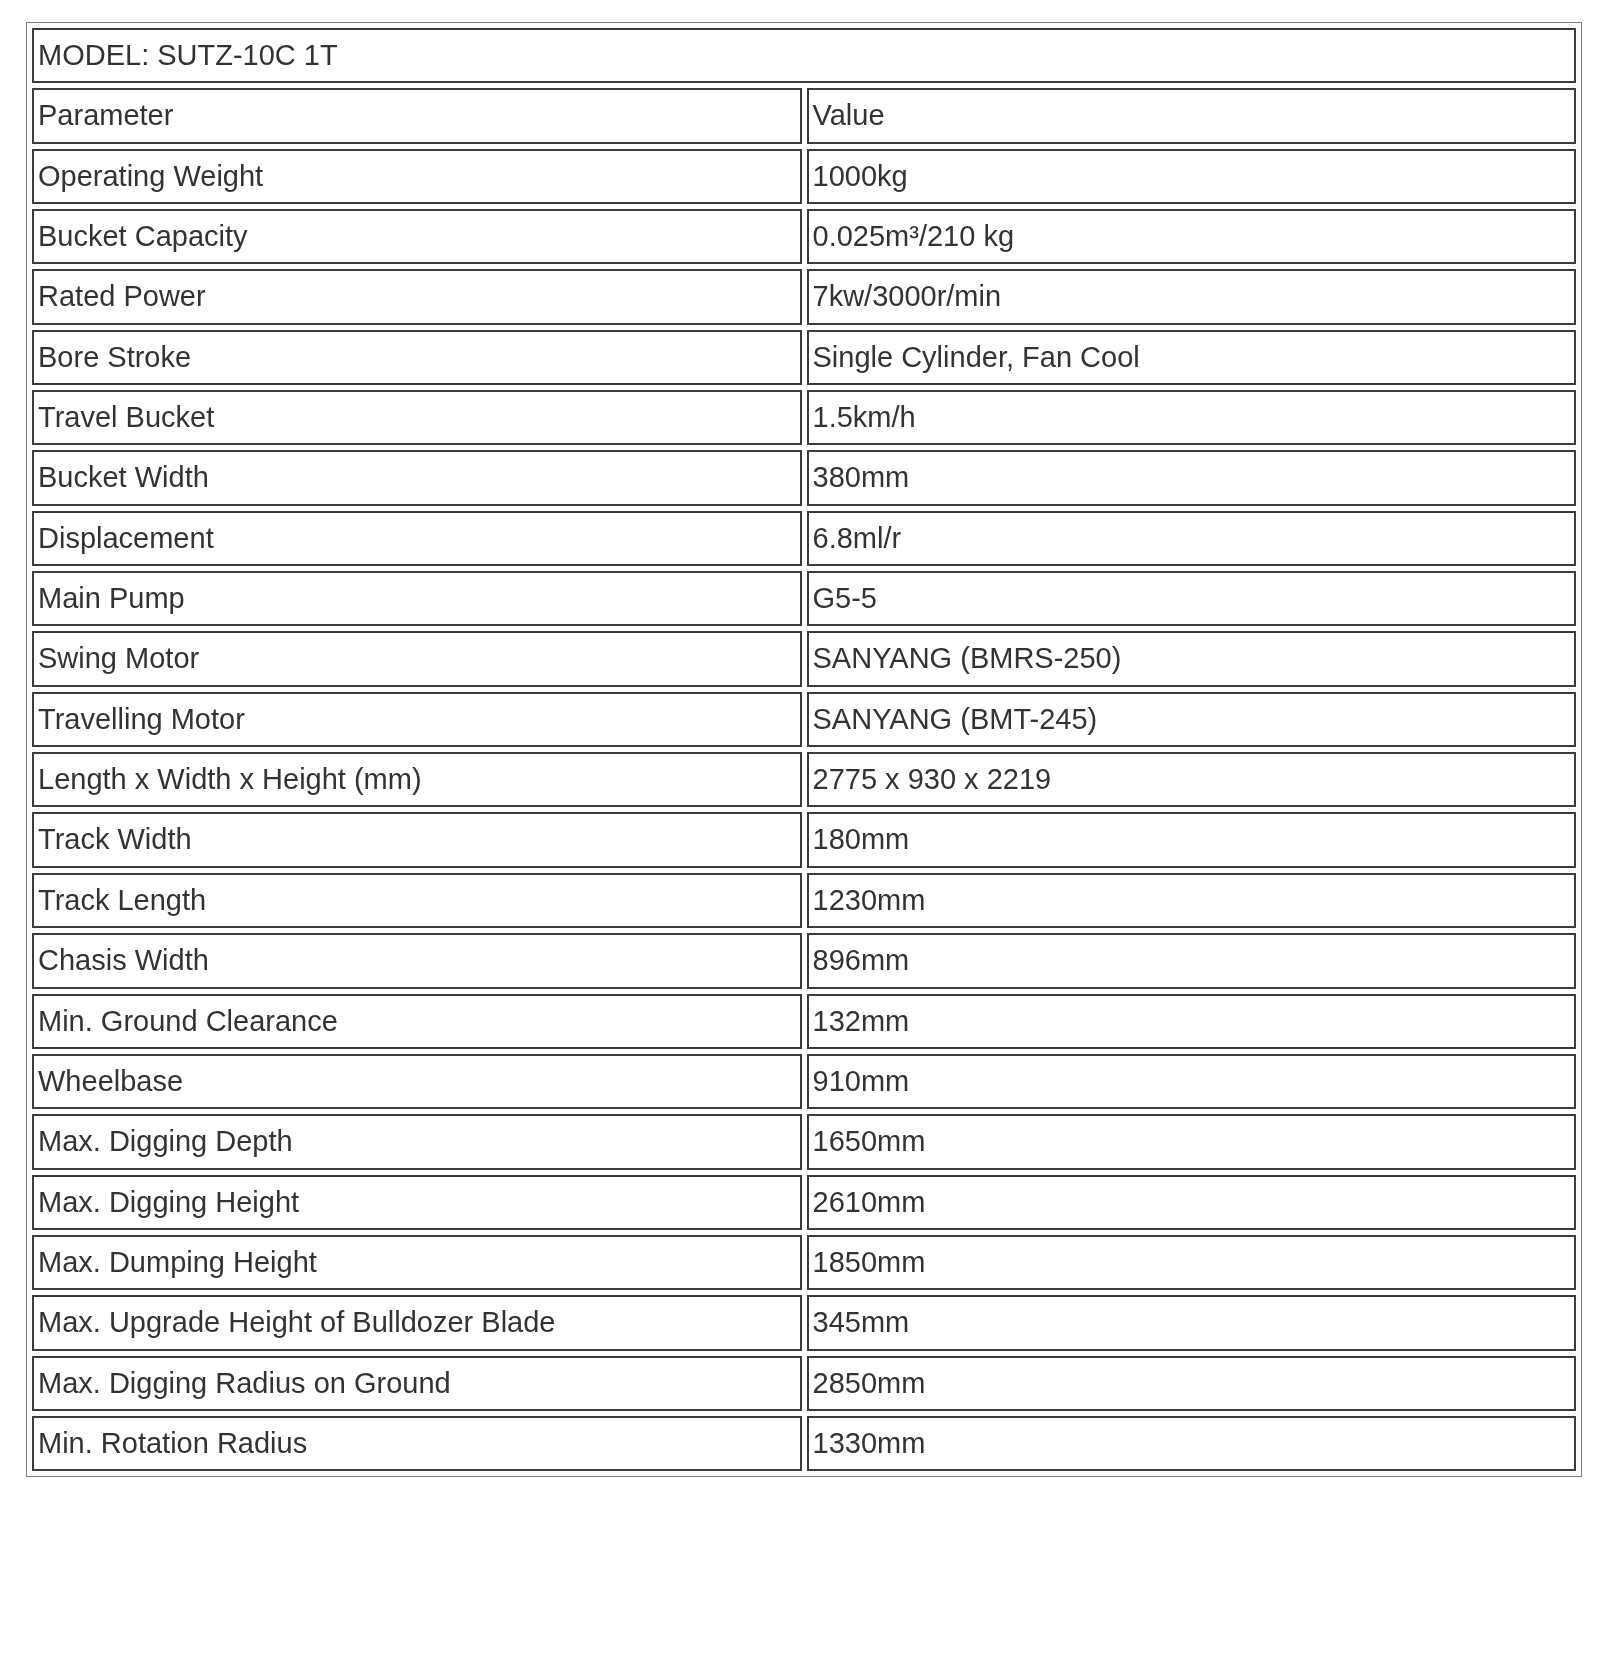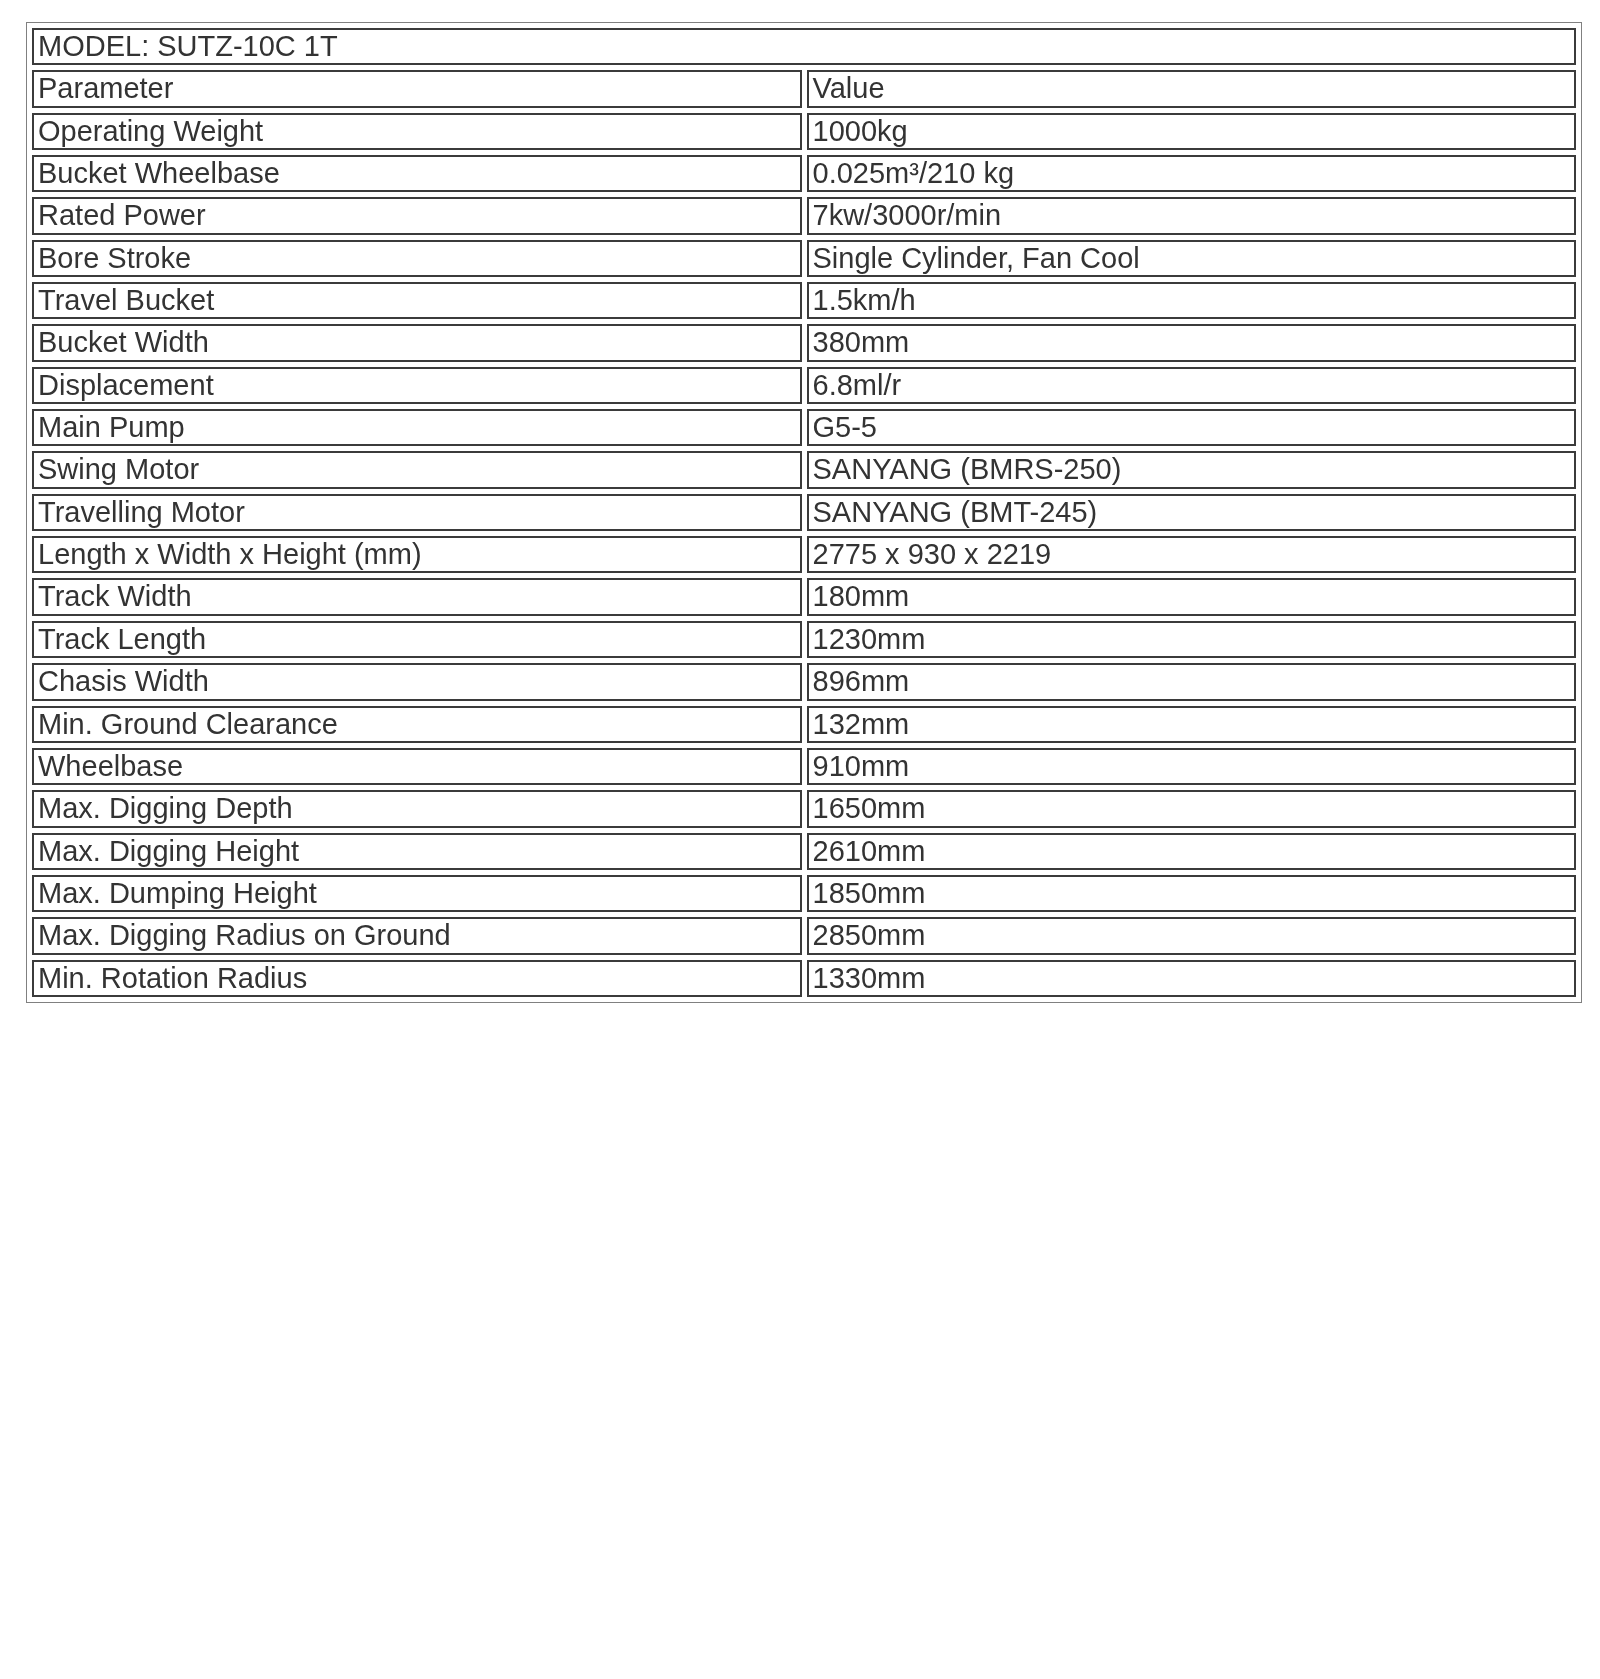--- a/index.html
+++ b/index.html
@@ -21,21 +21,21 @@
     border-collapse: separate;
     border-spacing: 5px;
     border: 1px solid #808080;
     table-layout: fixed;
   }
   table.spec-table td,
   table.spec-table th {
     border: 2px solid #3b3b3b;
     font-size: 29px;
     line-height: 1.15;
-    padding: 0 4px;
+    padding: 9px 4px;
     vertical-align: middle;
     text-align: left;
     font-weight: normal;
     color: #333333;
     background: #ffffff;
     overflow: hidden;
     white-space: nowrap;
   }
   table.spec-table th {
     font-weight: normal;
@@ -62,21 +62,21 @@
         <th class="param-col">Parameter</th>
         <th class="value-col">Value</th>
       </tr>
     </thead>
     <tbody id="spec-rows">
         <tr>
           <td>Operating Weight</td>
           <td>1000kg</td>
         </tr>
         <tr>
-          <td>Bucket Wheelbase</td>
+          <td>Bucket Capacity</td>
           <td>0.025m³/210 kg</td>
         </tr>
         <tr>
           <td>Rated Power</td>
           <td>7kw/3000r/min</td>
         </tr>
         <tr>
           <td>Bore Stroke</td>
           <td>Single Cylinder, Fan Cool</td>
         </tr>
@@ -134,20 +134,24 @@
         </tr>
         <tr>
           <td>Max. Digging Height</td>
           <td>2610mm</td>
         </tr>
         <tr>
           <td>Max. Dumping Height</td>
           <td>1850mm</td>
         </tr>
         <tr>
+          <td>Max. Upgrade Height of Bulldozer Blade</td>
+          <td>345mm</td>
+        </tr>
+        <tr>
           <td>Max. Digging Radius on Ground</td>
           <td>2850mm</td>
         </tr>
         <tr>
           <td>Min. Rotation Radius</td>
           <td>1330mm</td>
         </tr>
       </tbody>
   </table>
 </div>

